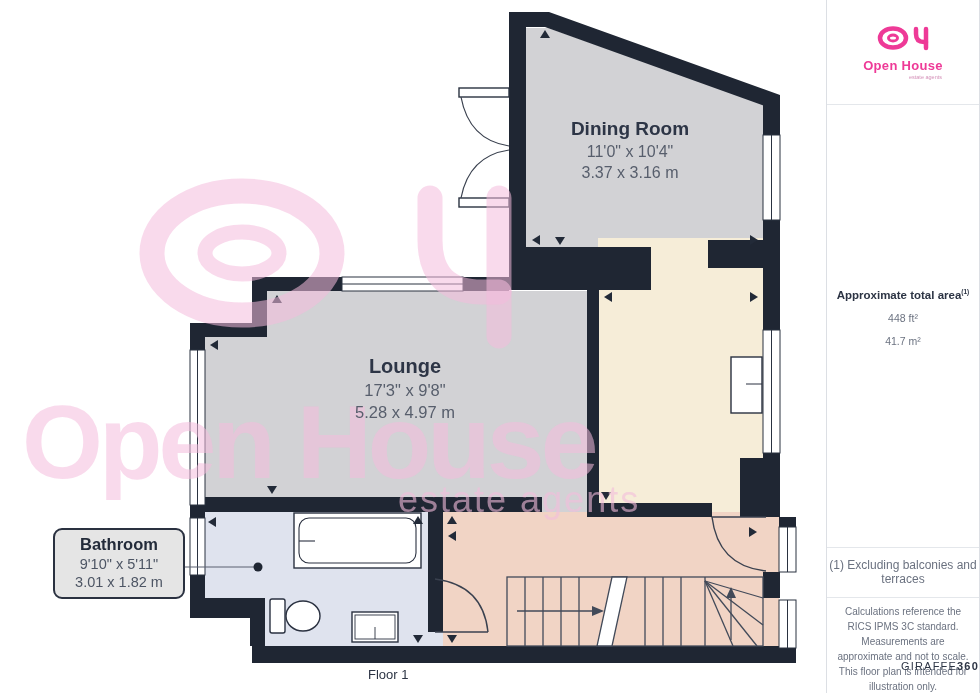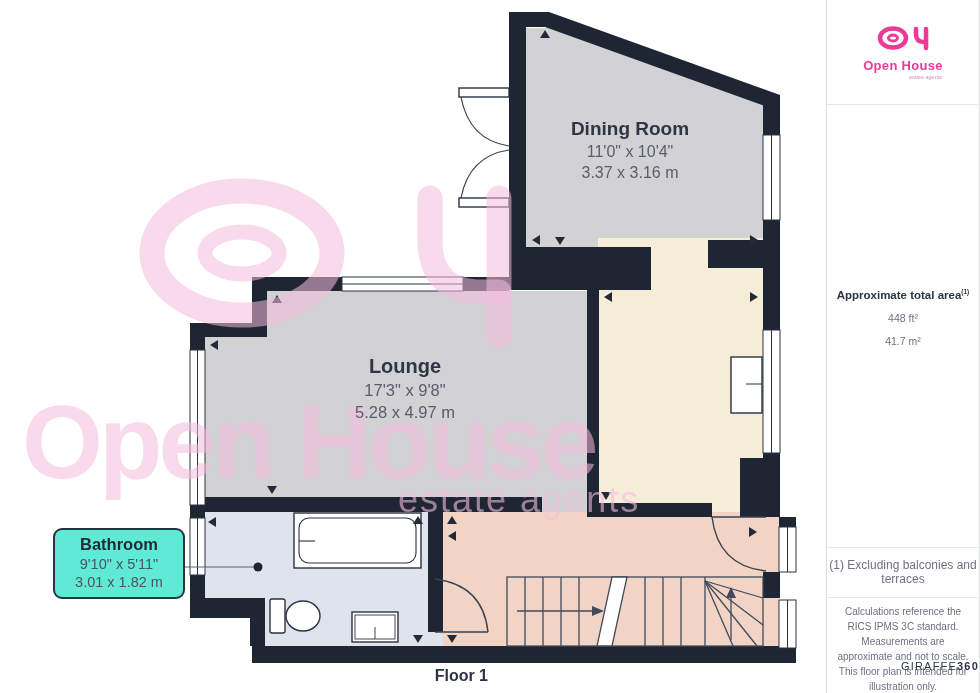--- a/index.html
+++ b/index.html
@@ -15,26 +15,26 @@
   .room-dims{color:#575e6c;margin-top:3px;}
   .lbl-dining{left:535px;top:118px;width:190px;}
   .lbl-dining .room-title{font-size:19px;}
   .lbl-dining .room-dims{font-size:16px;}
   .lbl-lounge{left:310px;top:355px;width:190px;}
   .lbl-lounge .room-title{font-size:20px;}
   .lbl-lounge .room-dims{font-size:16.5px;}
   .lbl-kitchen{left:582px;top:352px;width:180px;}
   .lbl-kitchen .room-title{font-size:19px;}
   .lbl-kitchen .room-dims{font-size:16px;}
-  .callout{position:absolute;left:53px;top:528px;width:128px;background:#5eead4;
+  .callout{position:absolute;left:53px;top:528px;width:128px;background:#e5e5e5;
            border:2px solid #2a3140;border-radius:9px;text-align:center;padding:5px 0 7px 0;}
   .callout .room-title{font-size:16.5px;color:#232b3a;}
   .callout .room-dims{font-size:14.5px;color:#4d5564;margin-top:2px;}
-  .floor-label{position:absolute;left:368px;top:667px;width:120px;text-align:right;
-               font-size:16px;font-weight:bold;color:#2c3444;z-index:6;}
+  .floor-label{position:absolute;left:368px;top:667px;width:120px;text-align:left;
+               font-size:13px;font-weight:normal;color:#2c3444;z-index:6;}
   
   .sidebar{position:absolute;left:826px;top:0;width:152px;height:693px;background:#fff;
            border-left:1px solid #dcdfe4;border-right:1px solid #dcdfe4;}
   .sb-div{position:absolute;left:0;right:0;border-top:1px solid #e4e7eb;}
   .sb-logo{position:absolute;top:26px;left:0;right:0;text-align:center;}
   .sb-brand{font-size:13px;font-weight:600;color:#ee3a97;margin-top:2px;letter-spacing:.3px;}
   .sb-tagline{font-size:5.5px;color:#d490b8;text-align:right;width:78px;margin:1px auto 0 auto;}
   .sb-area{position:absolute;top:288px;left:0;right:0;text-align:center;}
   .sb-area-title{font-size:11.5px;font-weight:bold;color:#2c3444;}
   .sb-area-title sup{font-size:6.5px;}

